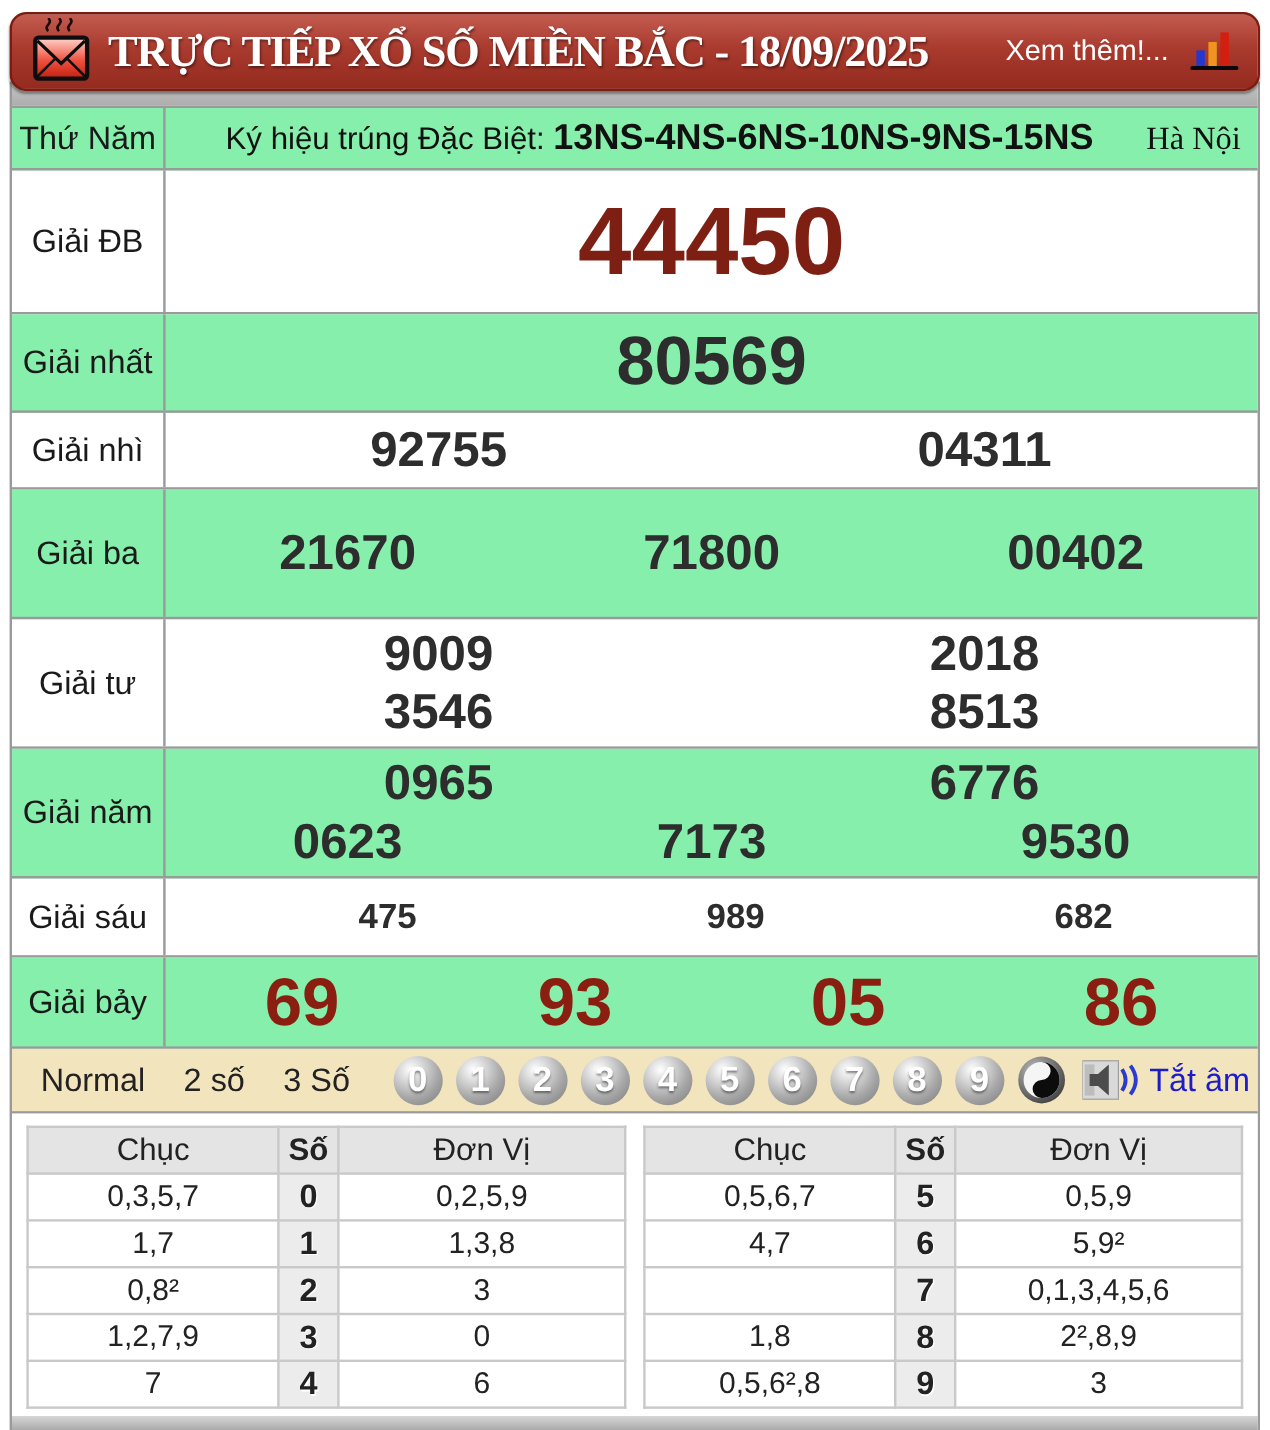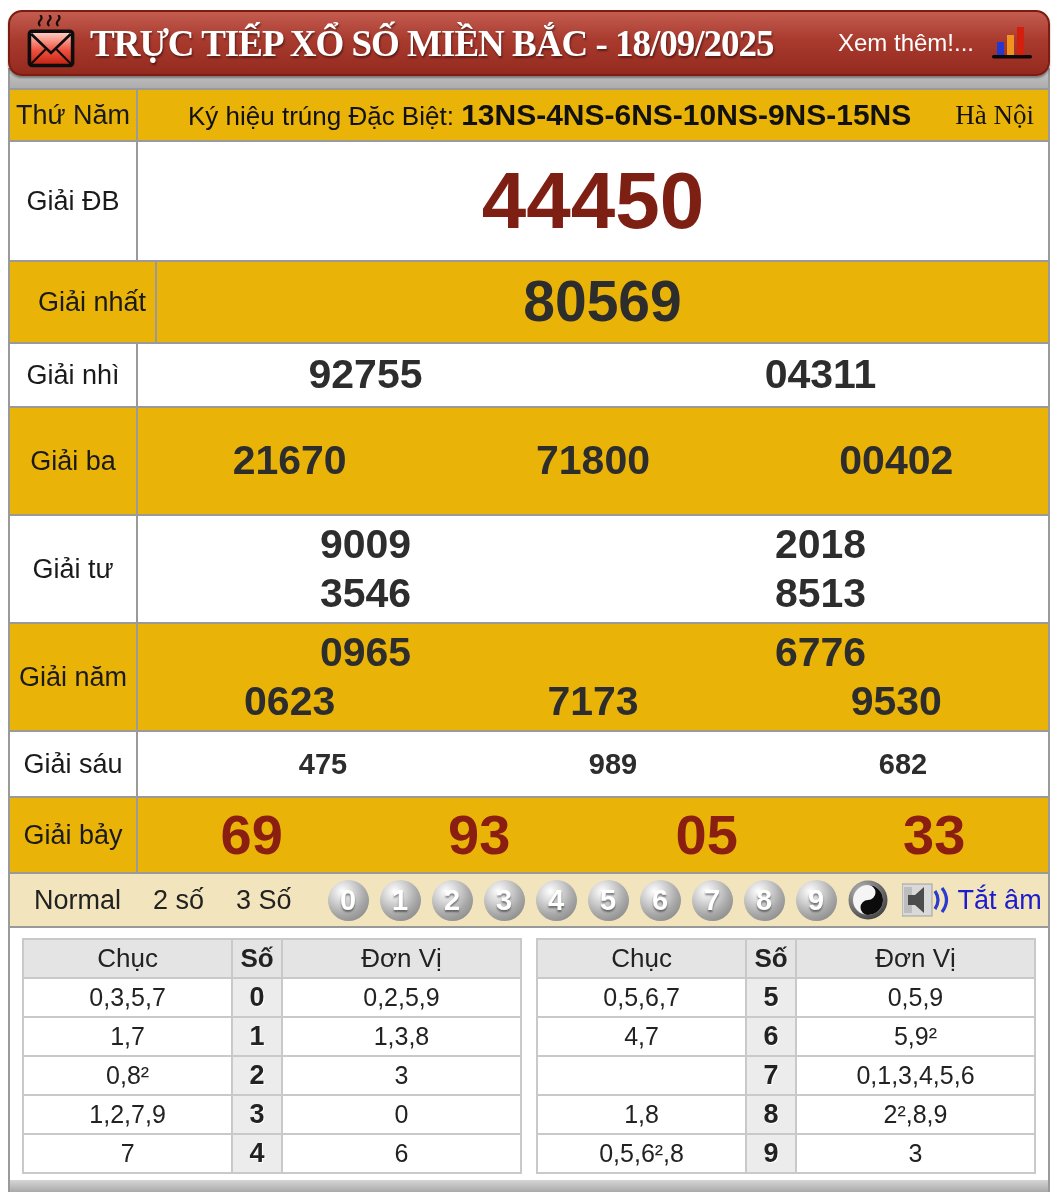--- a/index.html
+++ b/index.html
@@ -20,24 +20,24 @@
   .top-strip{height:20px;background:linear-gradient(180deg,#c6c6c6,#adadad);}
 
   
   .prow{display:flex;border-bottom:2px solid #9a9a9a;}
   .prow.first{border-top:2px solid #9a9a9a;}
   .plabel{width:126px;min-width:126px;border-right:2px solid #9a9a9a;display:flex;align-items:center;justify-content:center;
     font-size:27px;color:#1a1a1a;text-align:center;}
   .pcontent{flex:1;display:flex;flex-direction:column;justify-content:space-evenly;}
   .pline{display:flex;align-items:center;}
   .pline span{flex:1;text-align:center;font-weight:bold;color:#2d2d2d;line-height:1.05;}
-  .bg-gray{background:#eab308;}
+  .bg-gray{background:#86efac;}
   .h-kh{height:50px;}
   .h-db{height:118px;}
-  .h-1{height:80px;padding-left:19px;}
+  .h-1{height:80px;}
   .h-2{height:62px;}
   .h-3{height:106px;}
   .h-4{height:106px;}
   .h-5{height:106px;}
   .h-6{height:64px;gap:40px;}
   .h-7{height:74px;}
   .sz-db span{font-size:80px;color:#7e1f13;}
   .sz-1 span{font-size:57px;}
   .sz-mid span{font-size:41px;}
   .sz-6 span{font-size:29px;}
@@ -197,21 +197,21 @@
       </div>
     </div>
 
     <div class="prow h-7 bg-gray">
       <div class="plabel">Giải bảy</div>
       <div class="pcontent sz-7">
         <div class="pline">
           <span>69</span>
           <span>93</span>
           <span>05</span>
-          <span>33</span>
+          <span>86</span>
         </div>
       </div>
     </div>
 
     <div class="controls">
       <div class="mode">Normal</div>
       <div class="vsep"></div>
       <div class="mode">2 số</div>
       <div class="vsep"></div>
       <div class="mode">3 Số</div>

